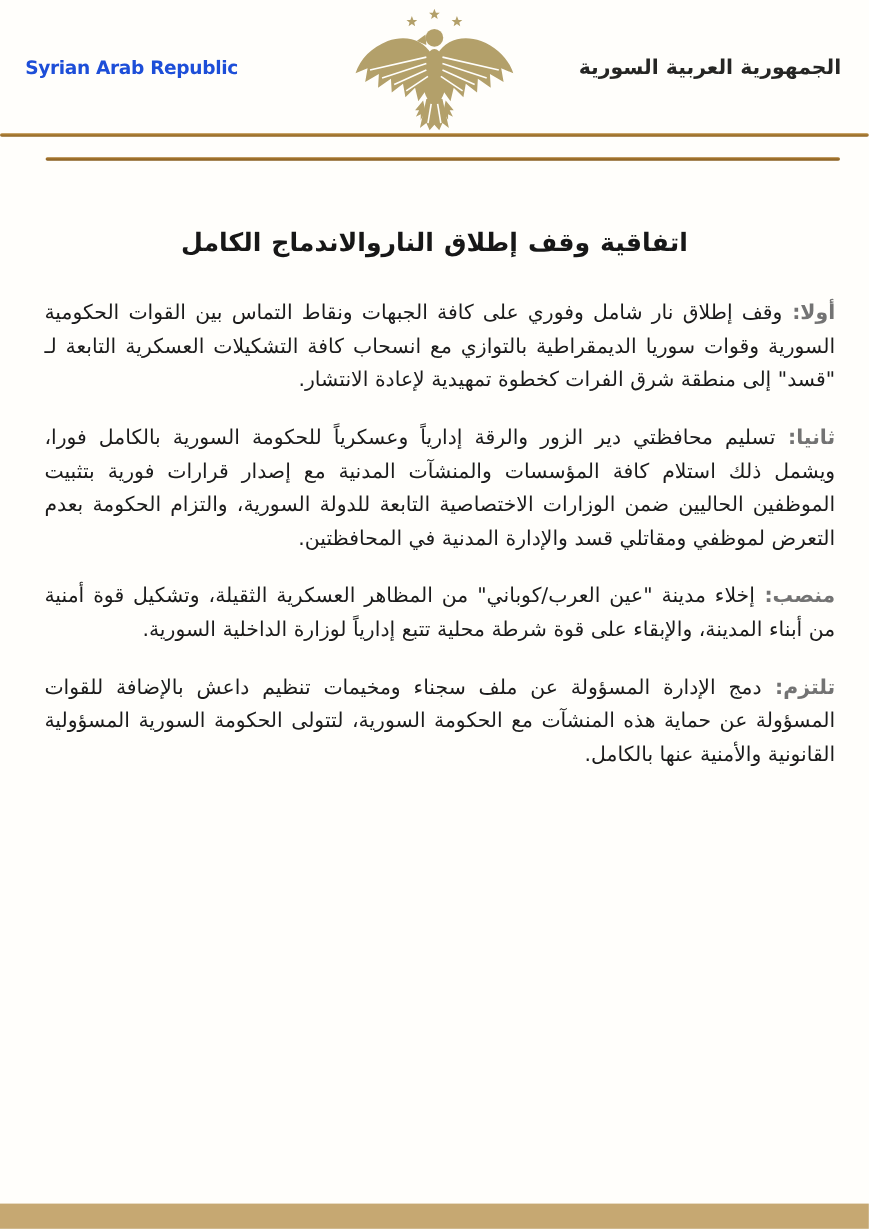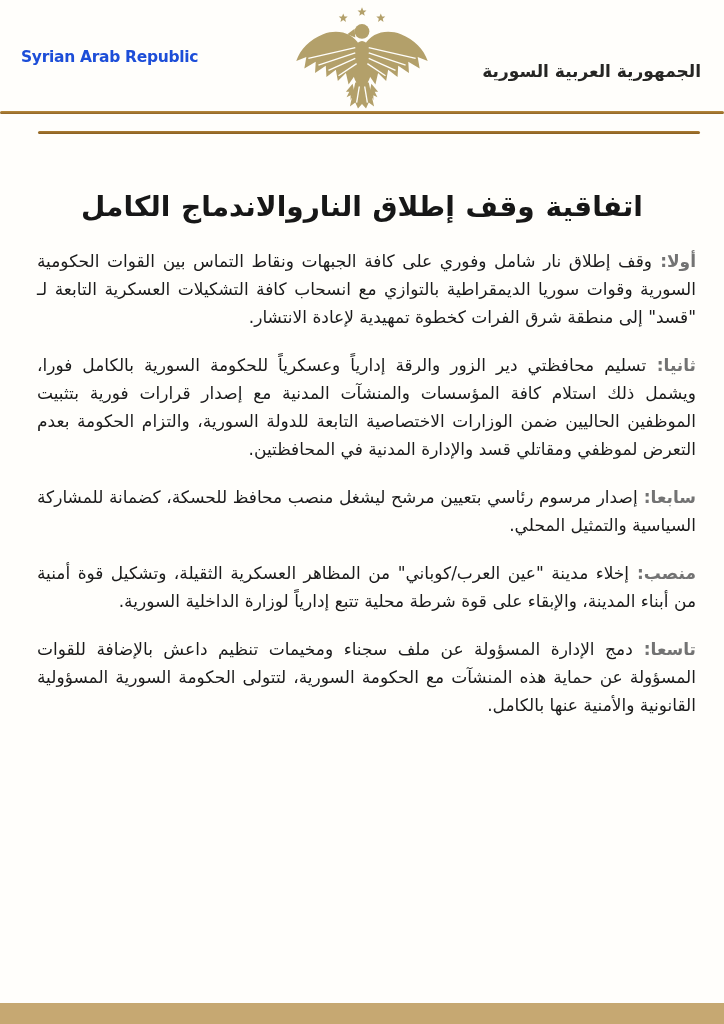--- a/index.html
+++ b/index.html
@@ -11,35 +11,35 @@
     position:relative;
     overflow:hidden;
   }
   .page{position:absolute;inset:0;}
   
   .hdr-en{
     position:absolute;left:21px;top:48px;
     font-size:15.5px;font-weight:700;letter-spacing:-0.3px;color:#1d4ed8;
   }
   .hdr-ar{
-    position:absolute;right:23px;top:61px;
+    position:absolute;right:23px;top:47px;
     direction:rtl;font-size:17px;font-weight:700;color:#262624;
   }
   .emblem{
     position:absolute;left:50%;top:6px;transform:translateX(-50%);
     width:150px;height:110px;
   }
   .rule{position:absolute;border-radius:2px;}
   .rule-1{top:111px;left:0;right:0;height:2.5px;background:linear-gradient(#b98a3c,#8f6526);}
   .rule-2{top:131px;left:38px;right:24px;height:3px;background:linear-gradient(#ad7d33,#875e22);}
   
   .doc-title{
     position:absolute;top:190px;left:0;right:0;
     margin:0;text-align:center;direction:rtl;
-    font-size:28px;font-weight:800;color:#171717;
+    font-size:21px;font-weight:800;color:#171717;
     word-spacing:1px;
   }
   
   .clauses{
     position:absolute;top:247px;right:28px;left:37px;
     direction:rtl;text-align:justify;
   }
   .clause{
     margin:0 0 20px 0;
     font-size:17px;line-height:28px;color:#1b1b1b;
@@ -97,20 +97,19 @@
   <div class="hdr-ar">الجمهورية العربية السورية</div>
 
   <div class="rule rule-1"></div>
   <div class="rule rule-2"></div>
 
   <h1 class="doc-title">اتفاقية وقف إطلاق الناروالاندماج الكامل</h1>
 
   <main class="clauses">
       <p class="clause"><b>أولا: </b><span>وقف إطلاق نار شامل وفوري على كافة الجبهات ونقاط التماس بين القوات الحكومية السورية وقوات سوريا الديمقراطية بالتوازي مع انسحاب كافة التشكيلات العسكرية التابعة لـ "قسد" إلى منطقة شرق الفرات كخطوة تمهيدية لإعادة الانتشار.</span></p>
       <p class="clause"><b>ثانيا: </b><span>تسليم محافظتي دير الزور والرقة إدارياً وعسكرياً للحكومة السورية بالكامل فورا، ويشمل ذلك استلام كافة المؤسسات والمنشآت المدنية مع إصدار قرارات فورية بتثبيت الموظفين الحاليين ضمن الوزارات الاختصاصية التابعة للدولة السورية، والتزام الحكومة بعدم التعرض لموظفي ومقاتلي قسد والإدارة المدنية في المحافظتين.</span></p>
-      <p class="clause"><b>سابعا: </b><span>إصدار مرسوم رئاسي بتعيين مرشح ليشغل منصب محافظ للحسكة، كضمانة للمشاركة السياسية والتمثيل المحلي.</span></p>
       <p class="clause"><b>منصب: </b><span>إخلاء مدينة "عين العرب/كوباني" من المظاهر العسكرية الثقيلة، وتشكيل قوة أمنية من أبناء المدينة، والإبقاء على قوة شرطة محلية تتبع إدارياً لوزارة الداخلية السورية.</span></p>
-      <p class="clause"><b>تاسعا: </b><span>دمج الإدارة المسؤولة عن ملف سجناء ومخيمات تنظيم داعش بالإضافة للقوات المسؤولة عن حماية هذه المنشآت مع الحكومة السورية، لتتولى الحكومة السورية المسؤولية القانونية والأمنية عنها بالكامل.</span></p>
+      <p class="clause"><b>تلتزم: </b><span>دمج الإدارة المسؤولة عن ملف سجناء ومخيمات تنظيم داعش بالإضافة للقوات المسؤولة عن حماية هذه المنشآت مع الحكومة السورية، لتتولى الحكومة السورية المسؤولية القانونية والأمنية عنها بالكامل.</span></p>
     </main>
 
   <div class="footer-bar"></div>
 
 </div>
 
 </body></html>

